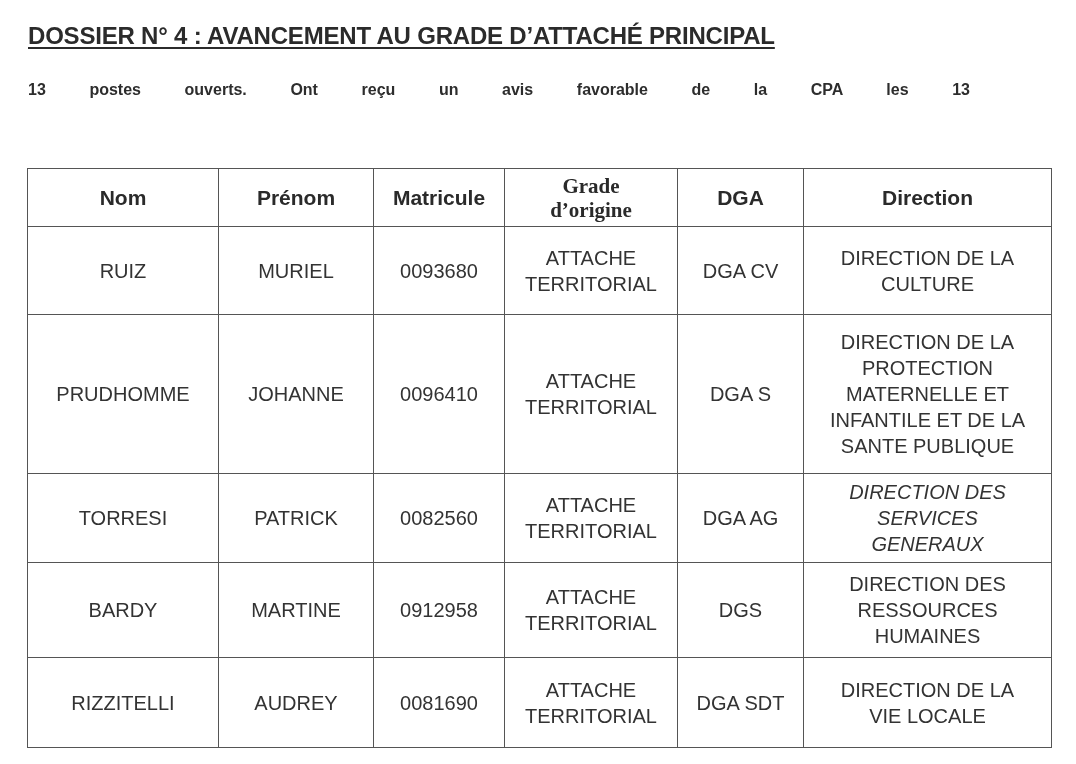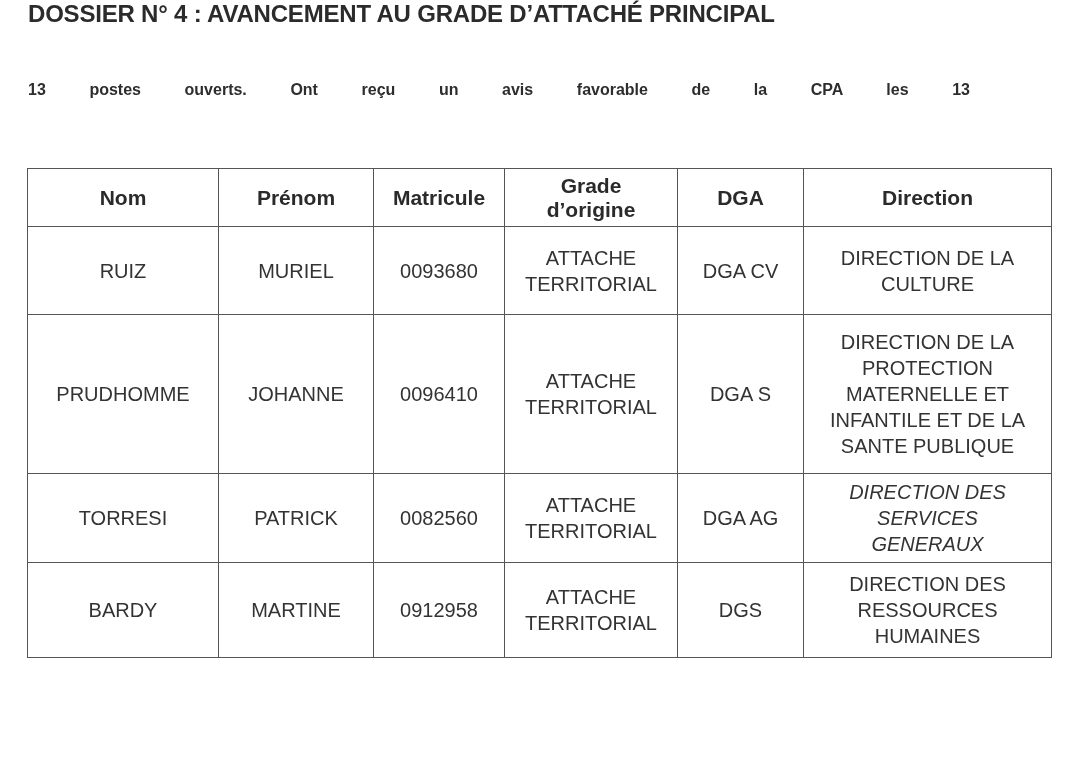--- a/index.html
+++ b/index.html
@@ -1,19 +1,19 @@
 <!DOCTYPE html>
 <html><head>
 <meta charset="utf-8">
 <style>
   html, body { margin: 0; padding: 0; background: #ffffff; }
   body { width: 1076px; height: 764px; position: relative; overflow: hidden;
          font-family: "Liberation Sans", sans-serif; color: #2a2a2a; }
-  .title { position: absolute; left: 28px; top: 0; font-size: 24px; font-weight: bold;
-           text-decoration-thickness: 2px; text-underline-offset: 3px;
+  .title { position: absolute; left: 28px; top: 22px; font-size: 24px; font-weight: bold;
+           text-decoration: underline; text-decoration-thickness: 2px; text-underline-offset: 3px;
            letter-spacing: -0.2px; white-space: nowrap; color: #2b2b2b; }
   .intro { position: absolute; left: 28px; top: 71px; width: 942px; font-size: 16px; font-weight: bold;
            line-height: 38px; text-align: justify; text-align-last: left; color: #2d2d2d; }
   .intro .line1 { display: block; text-align: justify; text-align-last: justify; }
   table { position: absolute; left: 27px; top: 168px; border-collapse: collapse;
           table-layout: fixed; width: 1024px; border-radius: 30px; }
   td, th { border: 1.5px solid #555; text-align: center; vertical-align: middle;
            font-size: 20px; line-height: 26px; padding: 0 4px; color: #333; }
   th { font-weight: bold; font-size: 21px; line-height: 24px; color: #2a2a2a; }
   tr.hdr { height: 58px; }
@@ -34,21 +34,21 @@
       <col style="width:131px">
     <col style="width:173px">
       <col style="width:126px">
       <col style="width:248px">
   </colgroup>
   <tbody>
       <tr class="hdr">
     <th>Nom</th>
     <th>Prénom</th>
     <th>Matricule</th>
-    <th style="padding:0 26px;">Grade d’origine</th>
+    <th style="padding:0 26px;font-family:Liberation Serif, serif;">Grade d’origine</th>
     <th>DGA</th>
     <th>Direction</th>
   </tr>
   <tr style="height:88px">
     <td>RUIZ</td>
     <td>MURIEL</td>
     <td>0093680</td>
     <td style="padding:0 10px;">ATTACHE TERRITORIAL</td>
     <td>DGA CV</td>
     <td style="padding:12px 24px;">DIRECTION DE LA CULTURE</td>
@@ -70,14 +70,22 @@
     <td style="padding:0 30px;font-style:italic;">DIRECTION DES SERVICES GENERAUX</td>
   </tr>
   <tr style="height:86px">
     <td>BARDY</td>
     <td>MARTINE</td>
     <td>0912958</td>
     <td style="padding:0 10px;">ATTACHE TERRITORIAL</td>
     <td>DGS</td>
     <td style="padding:8px 30px;">DIRECTION DES RESSOURCES HUMAINES</td>
   </tr>
+  <tr style="height:90px">
+    <td>RIZZITELLI</td>
+    <td>AUDREY</td>
+    <td>0081690</td>
+    <td style="padding:0 10px;">ATTACHE TERRITORIAL</td>
+    <td>DGA SDT</td>
+    <td style="padding:0 24px;">DIRECTION DE LA VIE LOCALE</td>
+  </tr>
 </tbody>
   </table>
 
 </body></html>

